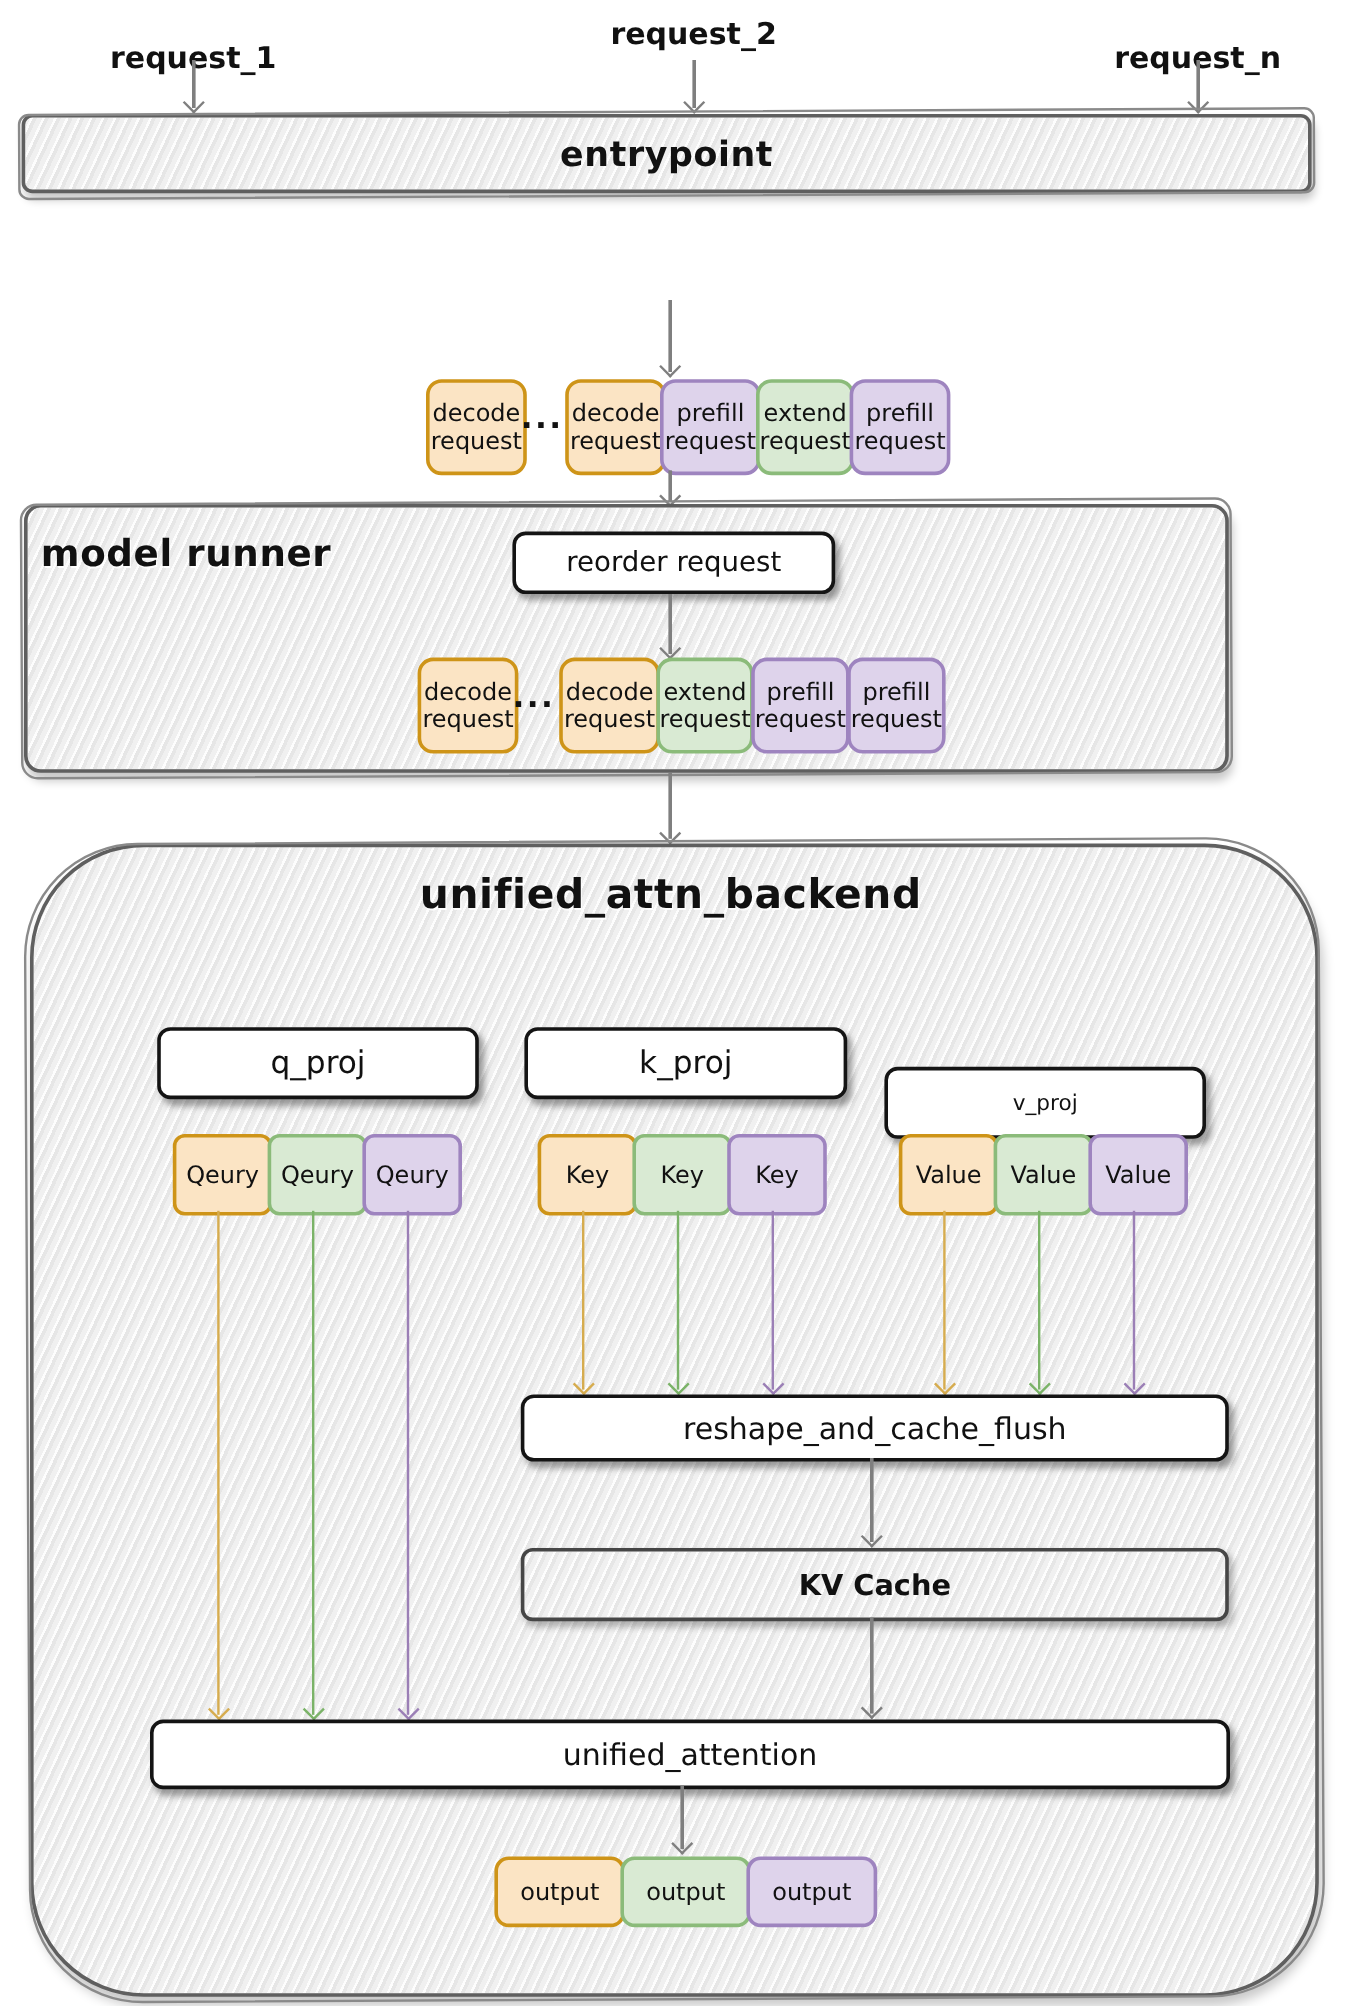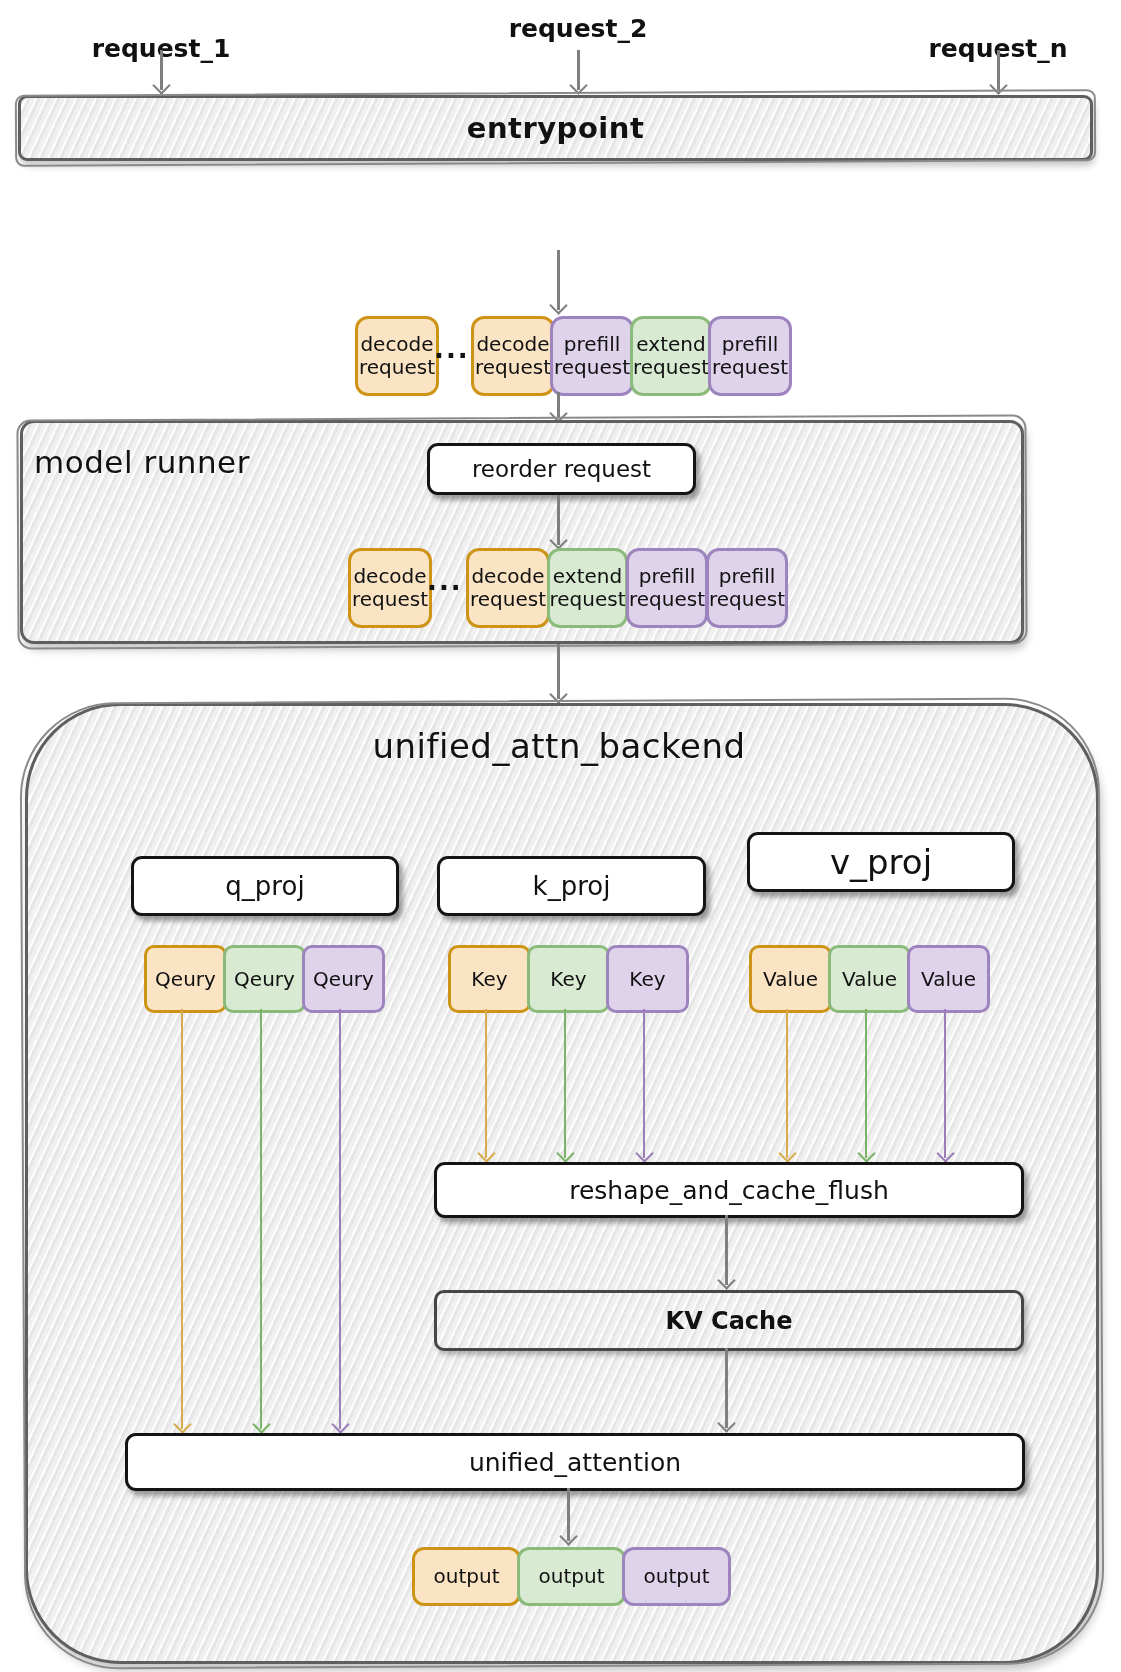--- a/index.html
+++ b/index.html
@@ -53,21 +53,21 @@
     content:"";position:absolute;left:-5px;bottom:-2px;width:11px;height:11px;
     border-right:2.5px solid currentColor;border-bottom:2.5px solid currentColor;
     transform:rotate(45deg);
   }
   .a-gray  {color:var(--arrow-gray);width:3px;}
   .a-gray::after{left:-5px;}
   .a-orange{color:var(--arrow-orange);}
   .a-green {color:var(--arrow-green);}
   .a-purple{color:var(--arrow-purple);}
   .bigtitle{
-    position:absolute;font-weight:normal;letter-spacing:.5px;
+    position:absolute;font-weight:bold;letter-spacing:.5px;
     text-shadow:1px 1px 0 rgba(255,255,255,.9);
   }
   .kvbox{
     position:absolute;border:3px solid #464646;border-radius:10px;
     display:flex;align-items:center;justify-content:center;
     font-size:24px;font-weight:bold;box-shadow:3px 4px 5px rgba(60,60,60,.35);
   }
 </style>
 </head>
 <body>
@@ -141,21 +141,21 @@
     <span>request</span>
   </div>
 
   <div class="varrow a-gray" style="left:557px;top:644px;height:55px;"></div>
 
   <div class="sketch hatch" style="left:25px;top:703px;width:1068px;height:955px;border-radius:95px;box-shadow:3px 7px 10px rgba(0,0,0,.22);"></div>
   <div class="bigtitle" style="left:25px;top:726px;width:1068px;text-align:center;font-size:34px;">unified_attn_backend</div>
 
   <div class="opbox" style="left:131px;top:856px;width:262px;height:54px;font-size:26px;">q_proj</div>
   <div class="opbox" style="left:437px;top:856px;width:263px;height:54px;font-size:26px;">k_proj</div>
-  <div class="opbox" style="left:737px;top:832px;width:262px;height:54px;font-size:34px;margin-left:10px;">v_proj</div>
+  <div class="opbox" style="left:737px;top:889px;width:262px;height:54px;font-size:18px;">v_proj</div>
 
   <div class="chip c-orange" style="left:144px;top:945px;width:77px;height:62px;border-radius:10px;">Qeury</div>
   <div class="chip c-green" style="left:223px;top:945px;width:77px;height:62px;border-radius:10px;">Qeury</div>
   <div class="chip c-purple" style="left:302px;top:945px;width:77px;height:62px;border-radius:10px;">Qeury</div>
 
   <div class="chip c-orange" style="left:448px;top:945px;width:77px;height:62px;border-radius:10px;">Key</div>
   <div class="chip c-green" style="left:527px;top:945px;width:77px;height:62px;border-radius:10px;">Key</div>
   <div class="chip c-purple" style="left:606px;top:945px;width:77px;height:62px;border-radius:10px;">Key</div>
 
   <div class="chip c-orange" style="left:749px;top:945px;width:77px;height:62px;border-radius:10px;">Value</div>

